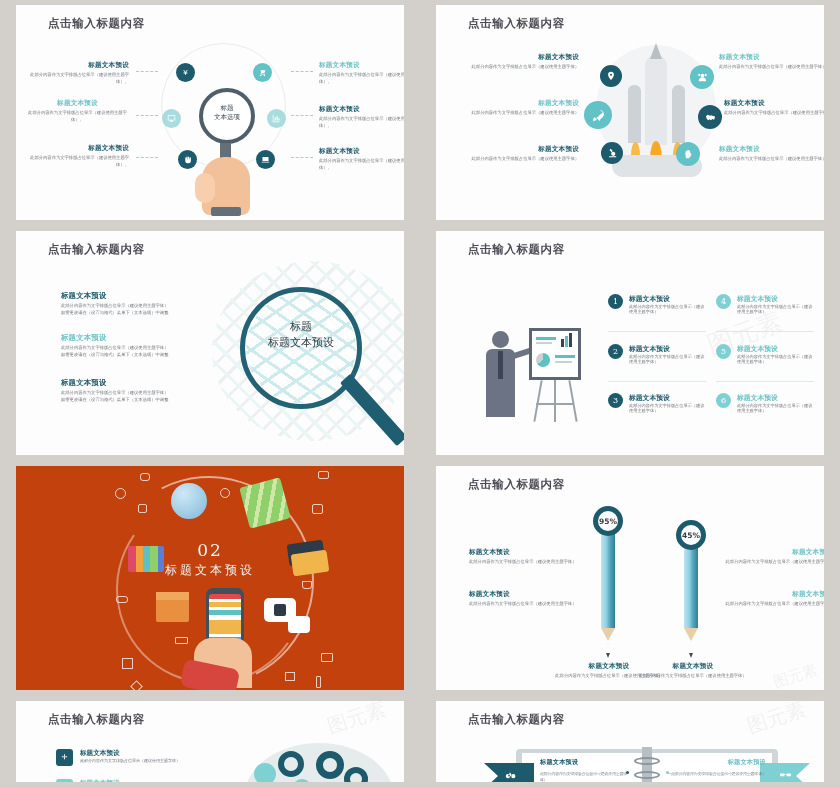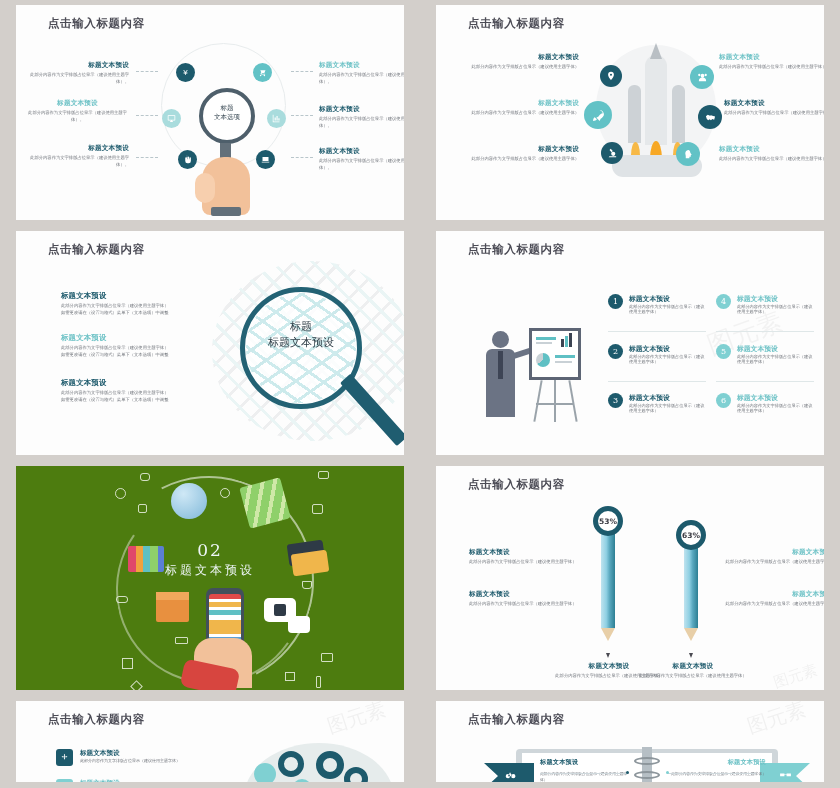--- a/index.html
+++ b/index.html
@@ -16,21 +16,21 @@
     grid-template-columns: 420px 420px;
     grid-template-rows: 226px 235px 235px 92px;
   }
   .cell { position: relative; padding: 5px 16px 6px 16px; }
   .slide {
     position: relative;
     width: 100%; height: 100%;
     background: #fdfdfd;
     overflow: hidden;
   }
-  .slide.dark { background: #4d7c0f; }
+  .slide.dark { background: #c2410c; }
   .stitle {
     position: absolute; left: 32px; top: 11px;
     font-family: "DejaVu Sans", sans-serif;
     font-size: 11.5px; color: #4b4b55; letter-spacing: .6px;
     white-space: nowrap;
   }
   .ttl { font-family:"DejaVu Sans", sans-serif; font-weight: bold; }
 
   
   .tb { position: absolute; }
@@ -421,32 +421,32 @@
 
   <div class="cell">
   <div class="slide">
     <div class="stitle ttl">点击输入标题内容</div>
     <div class="wm">图元素</div>
 
     <div class="pencil" style="left:165px;top:62px;">
       <div class="pbody" style="height:100px;"></div>
       <div class="ptip"></div>
       <div class="plead" style="bottom:-17px;"></div>
-      <div class="pbadge">53%</div>
+      <div class="pbadge">95%</div>
     </div>
     <div class="tb c" style="left:118px;top:196px;width:110px;">
       <div class="h">标题文本预设</div>
       <div class="b">此部分内容作为文字排版占位显示（建议使用主题字体）</div>
     </div>
 
     <div class="pencil" style="left:248px;top:76px;">
       <div class="pbody" style="height:86px;"></div>
       <div class="ptip"></div>
       <div class="plead" style="bottom:-17px;"></div>
-      <div class="pbadge">63%</div>
+      <div class="pbadge">45%</div>
     </div>
     <div class="tb c" style="left:202px;top:196px;width:110px;">
       <div class="h">标题文本预设</div>
       <div class="b">此部分内容作为文字排版占位显示（建议使用主题字体）</div>
     </div>
 
     <div class="tb" style="left:33px;top:82px;width:110px;">
       <div class="h">标题文本预设</div>
       <div class="b">此部分内容作为文字排版占位显示（建议使用主题字体）</div>
     </div>

